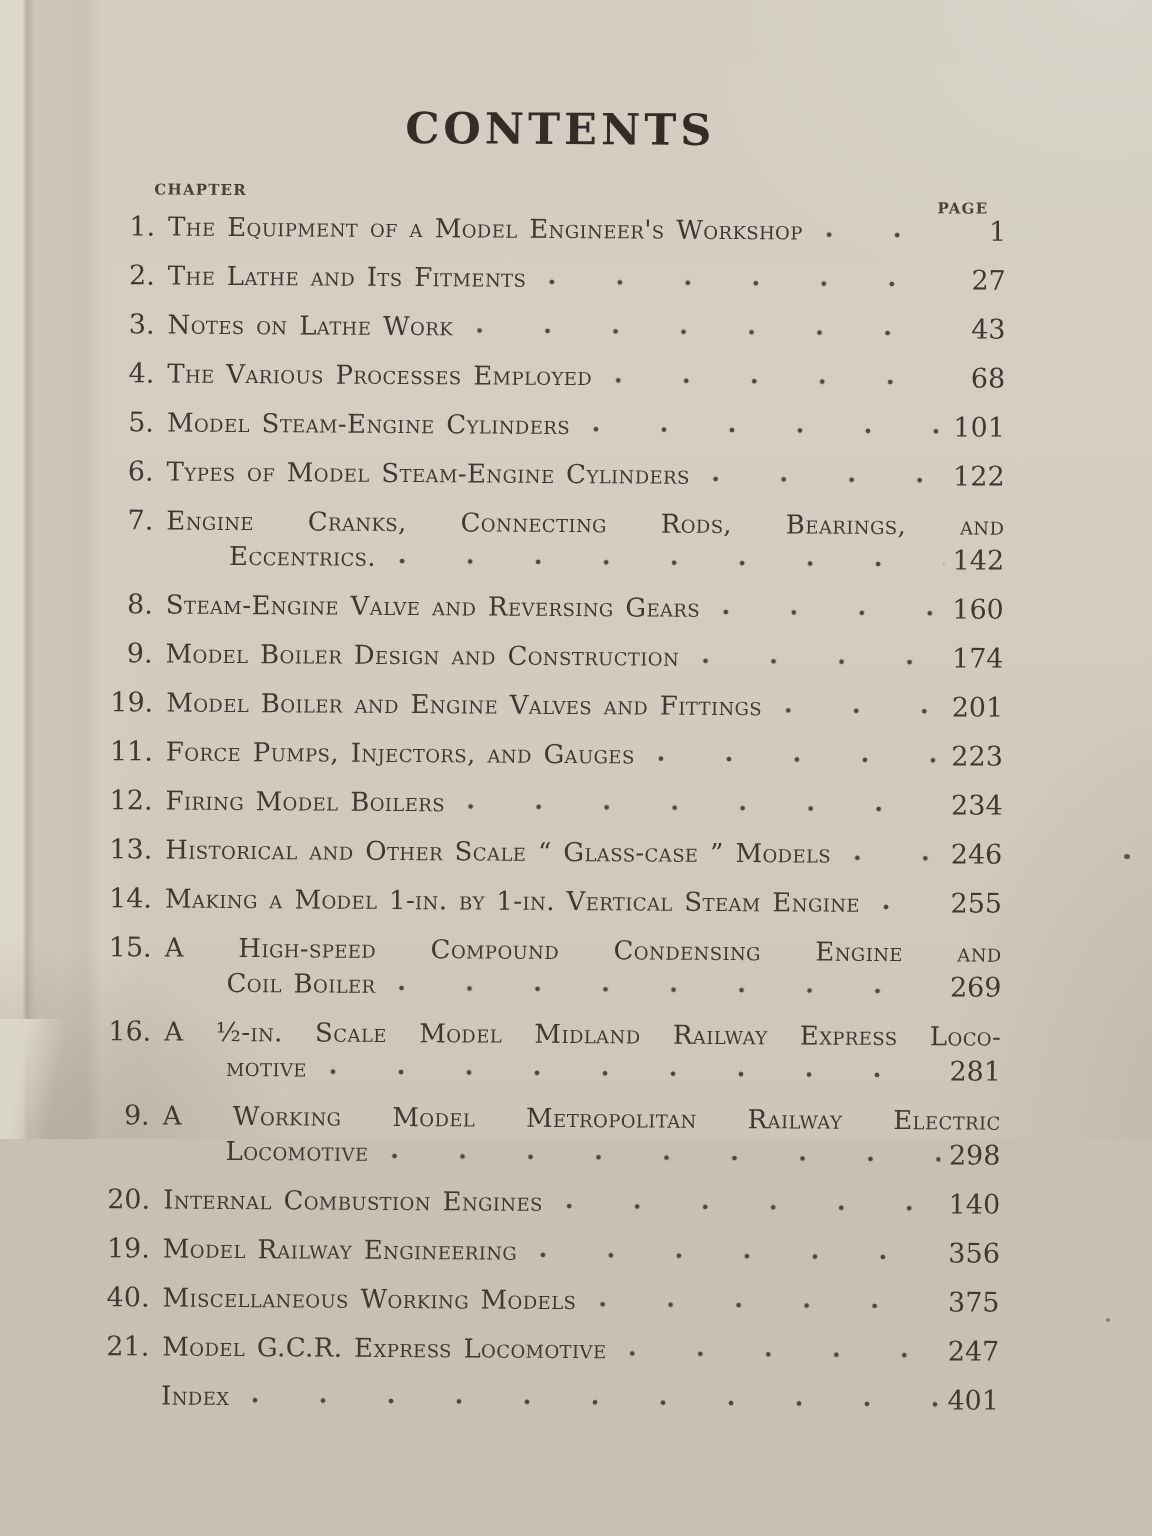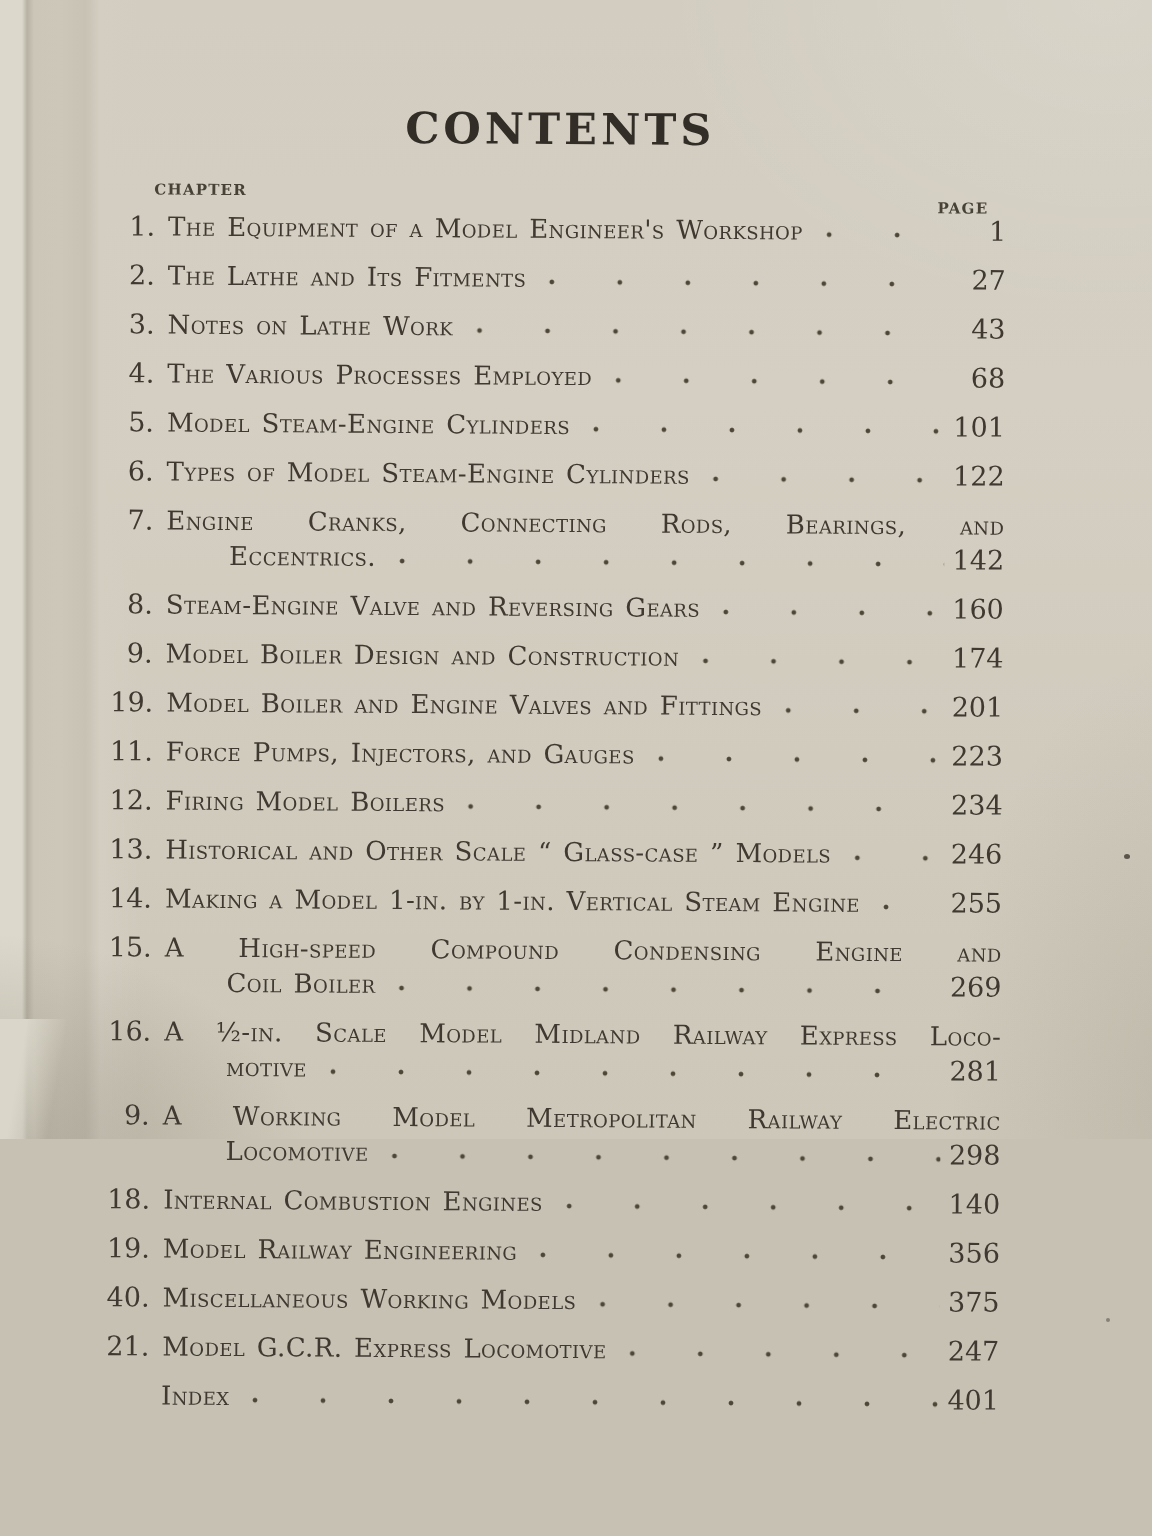--- a/index.html
+++ b/index.html
@@ -247,21 +247,21 @@
             <span class="title justify">A Working Model Metropolitan Railway Electric</span>
           </div>
           <div class="toc-line cont">
             <span class="title">Locomotive</span>
             <span class="leader"></span>
             <span class="pagenum">298</span>
           </div>
         </div>
         <div class="toc-entry">
           <div class="toc-line">
-            <span class="num">18.</span>
+            <span class="num">20.</span>
             <span class="title">Internal Combustion Engines</span>
             <span class="leader"></span>
             <span class="pagenum">140</span>
           </div>
         </div>
         <div class="toc-entry">
           <div class="toc-line">
             <span class="num">19.</span>
             <span class="title">Model Railway Engineering</span>
             <span class="leader"></span>

